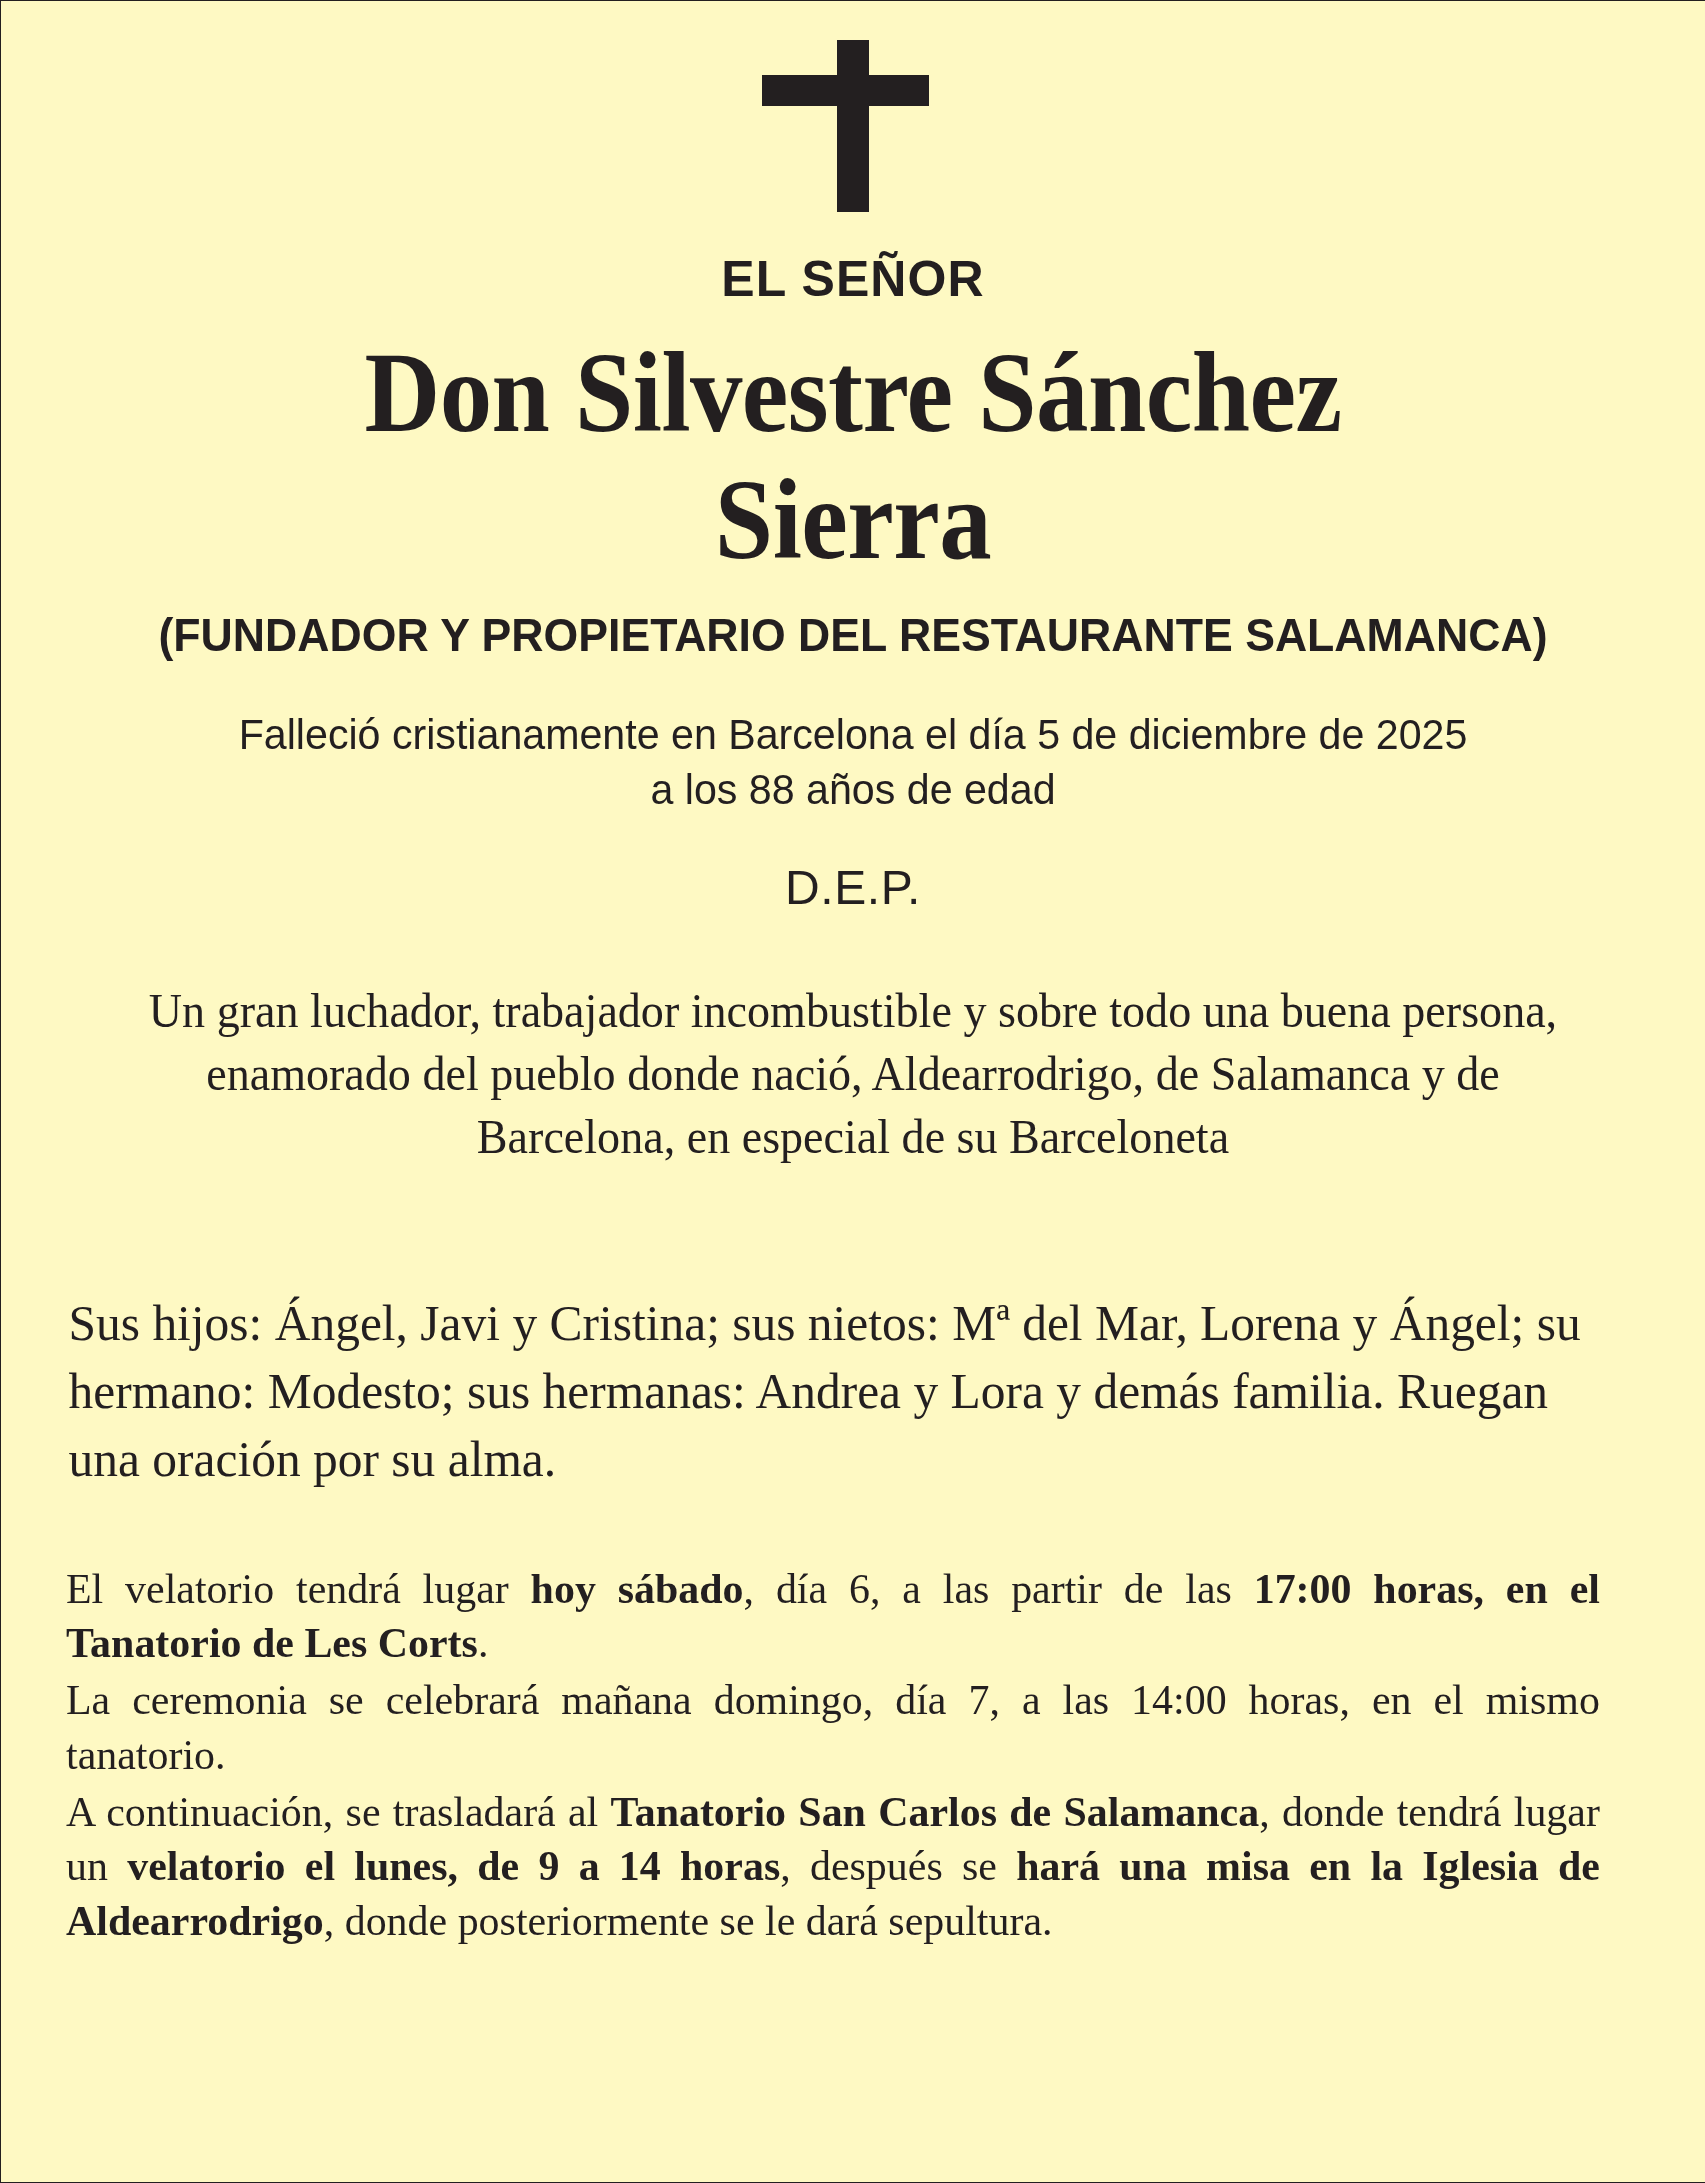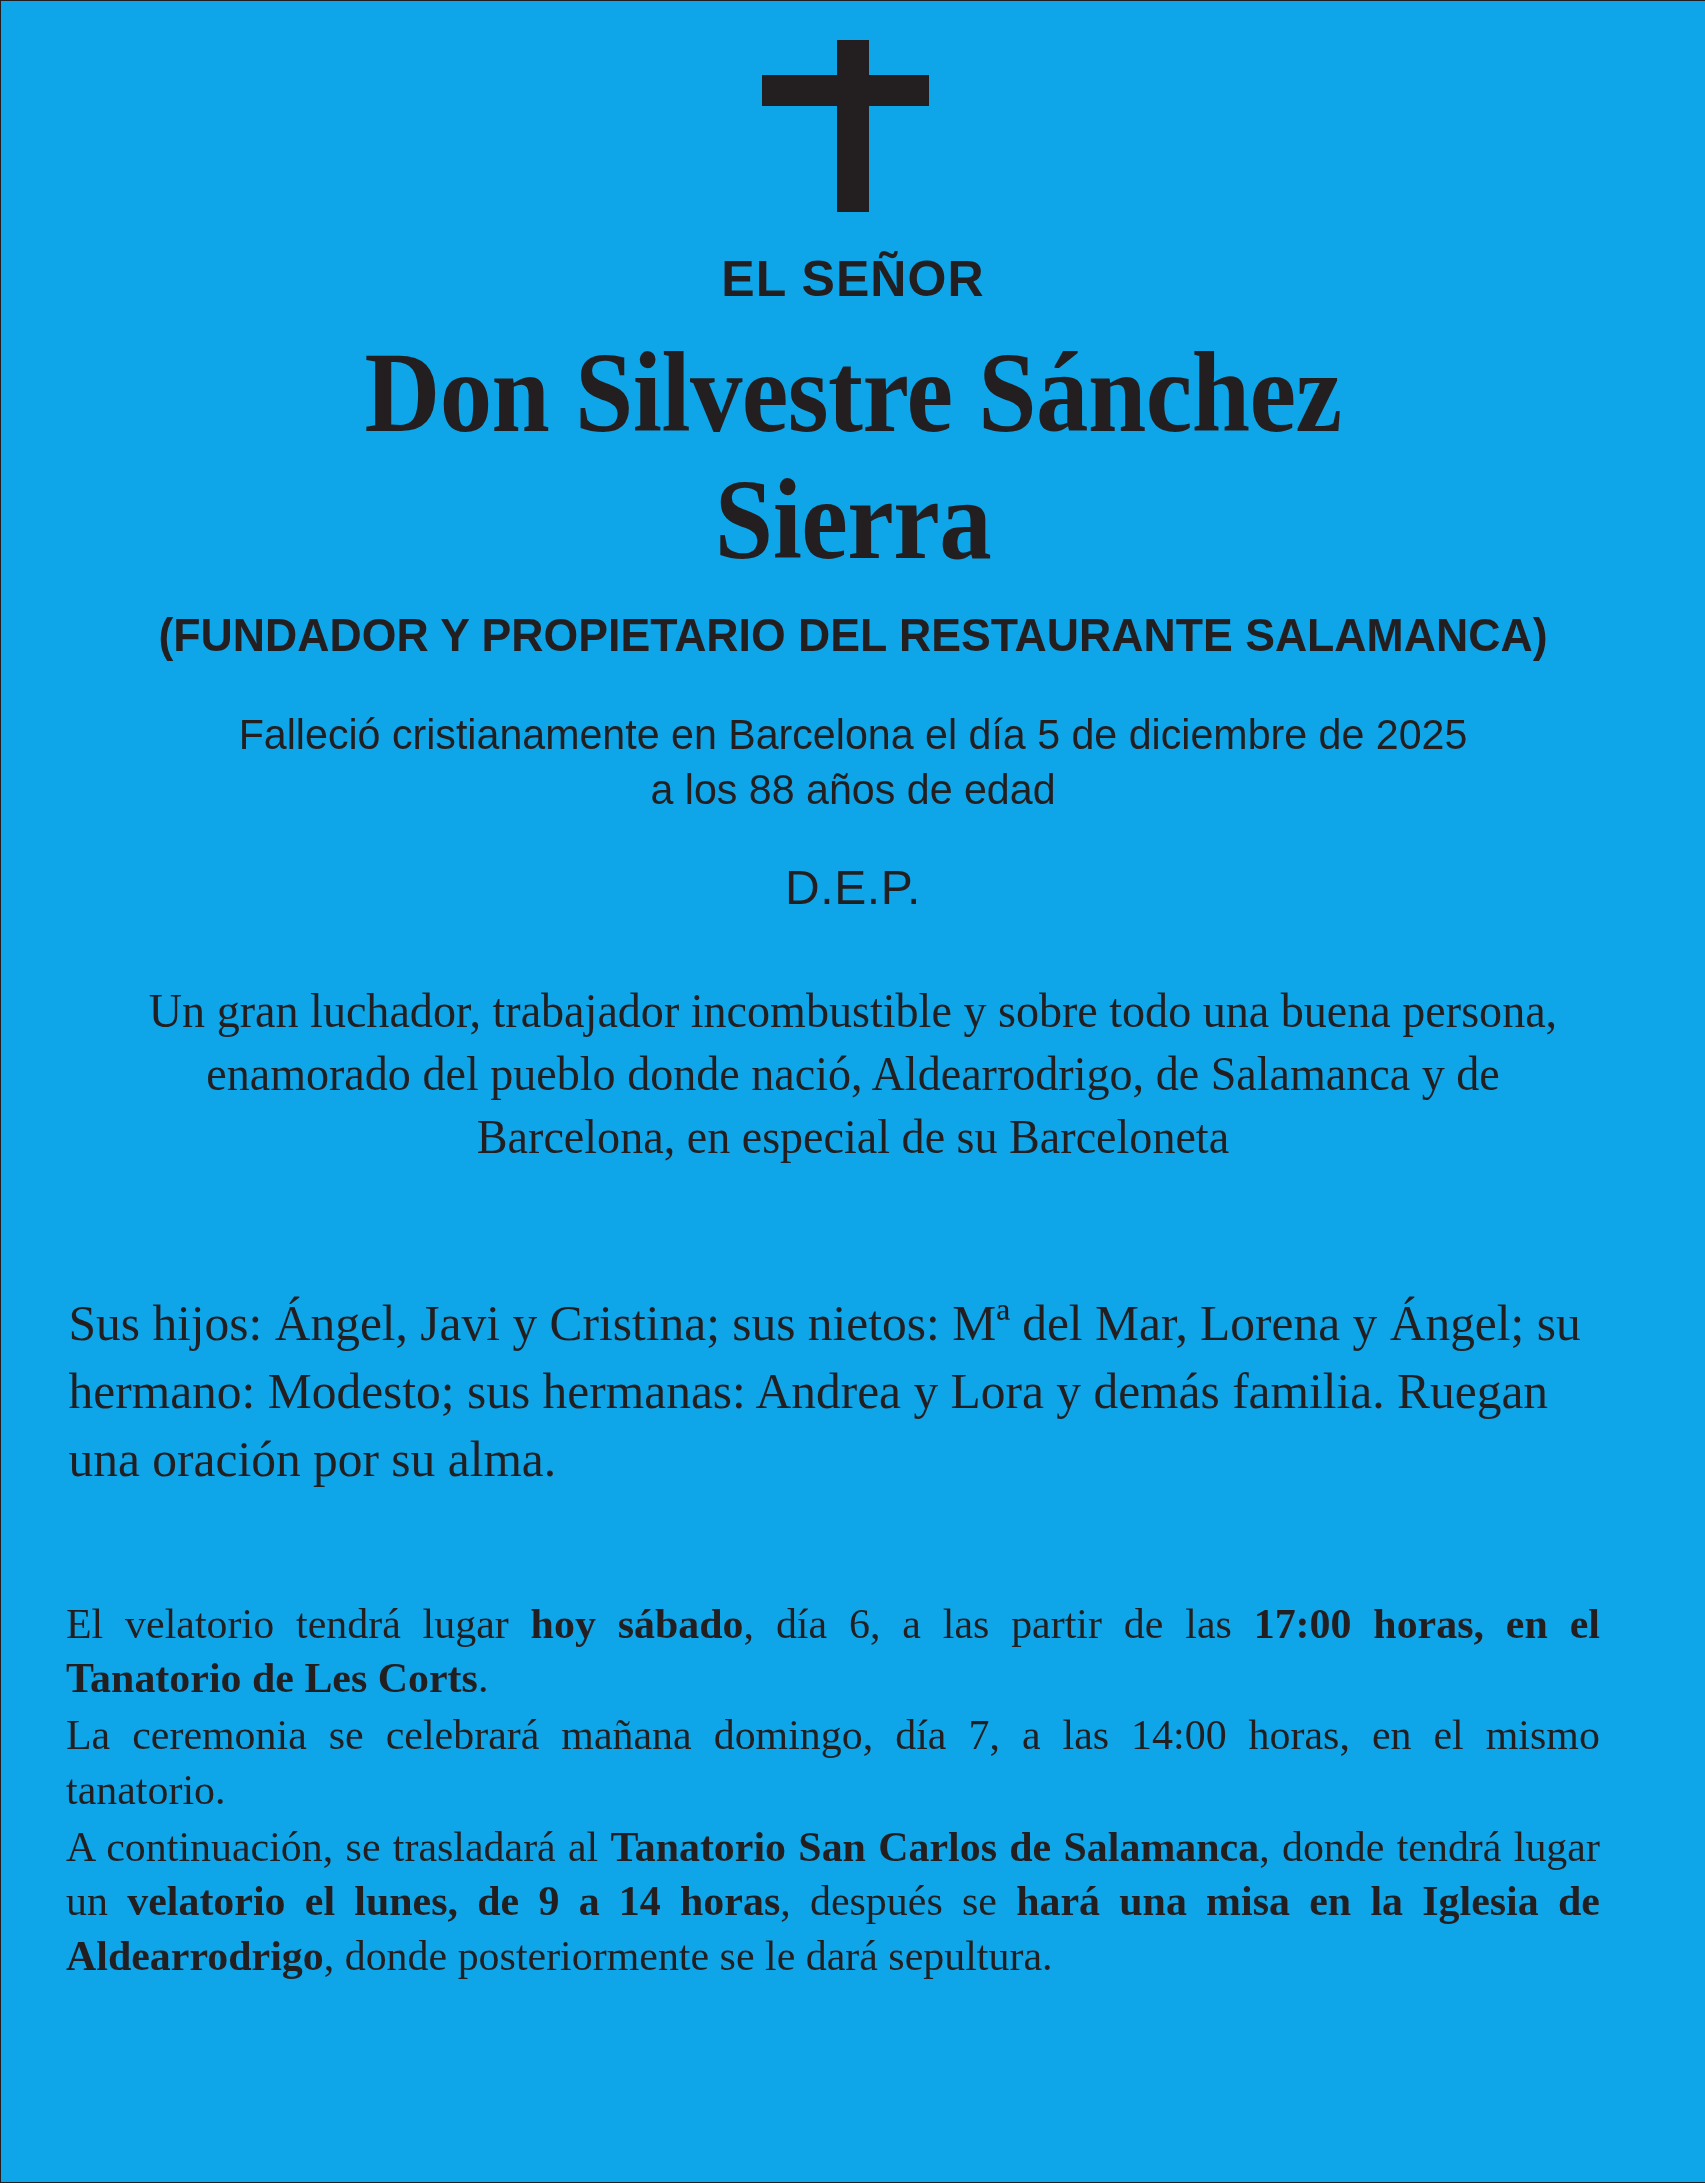--- a/index.html
+++ b/index.html
@@ -6,21 +6,21 @@
     margin: 0;
     padding: 0;
     background: #ffffff;
   }
 
   .notice {
     position: relative;
     width: 1706px;
     height: 2183px;
     box-sizing: border-box;
-    background: #0ea5e9;
+    background: #fef9c3;
     border: 1.7px solid #231f20;
     font-family: "Liberation Serif", serif;
     color: #231f20;
     overflow: hidden;
   }
 
   .inner {
     box-sizing: border-box;
     padding: 0 62px;
   }
@@ -125,21 +125,21 @@
     font-family: "Liberation Serif", serif;
     font-size: 51px;
     line-height: 1.34;
     margin-top: 120px;
     padding: 0 5.7px;
     transform: scaleX(0.97);
     transform-origin: left top;
   }
 
   .ceremony {
-    margin-top: 103px;
+    margin-top: 68px;
     padding: 0 3.4px;
     font-family: "Liberation Serif", serif;
     font-size: 43px;
     line-height: 1.26;
   }
   .ceremony p {
     margin: 0 0 3.4px 0;
     text-align: justify;
     text-justify: inter-word;
     transform: scaleX(0.975);

